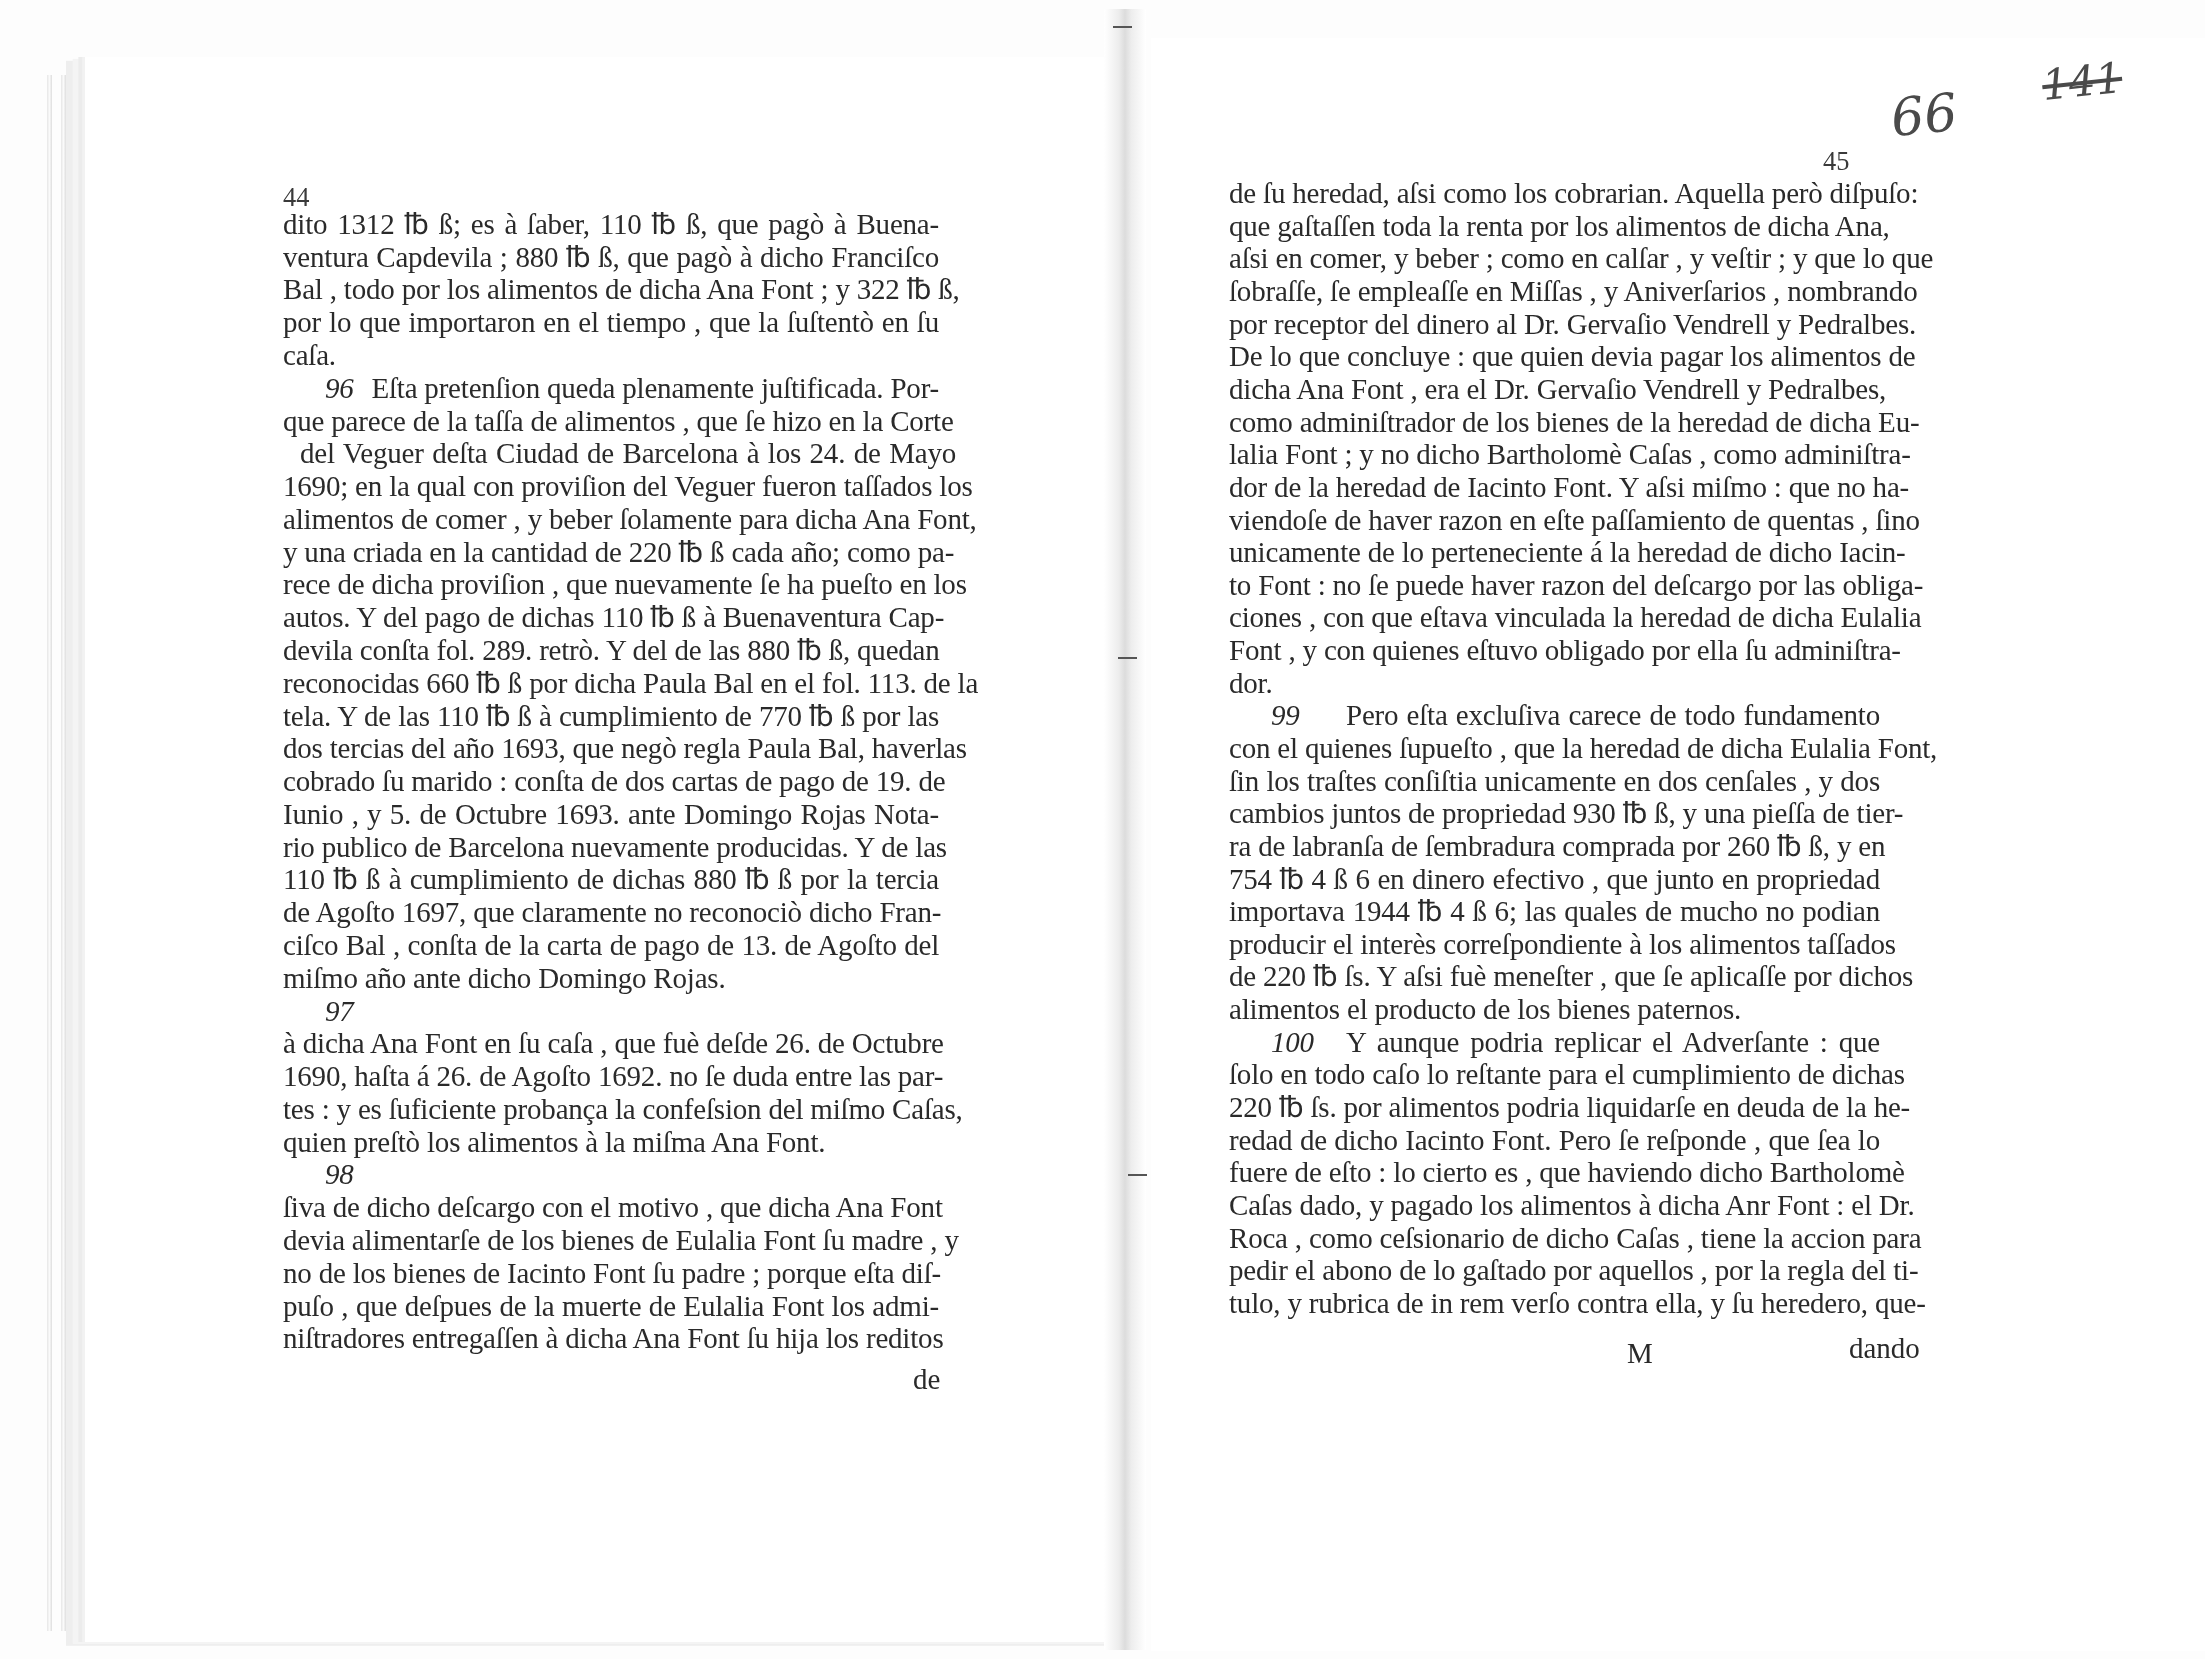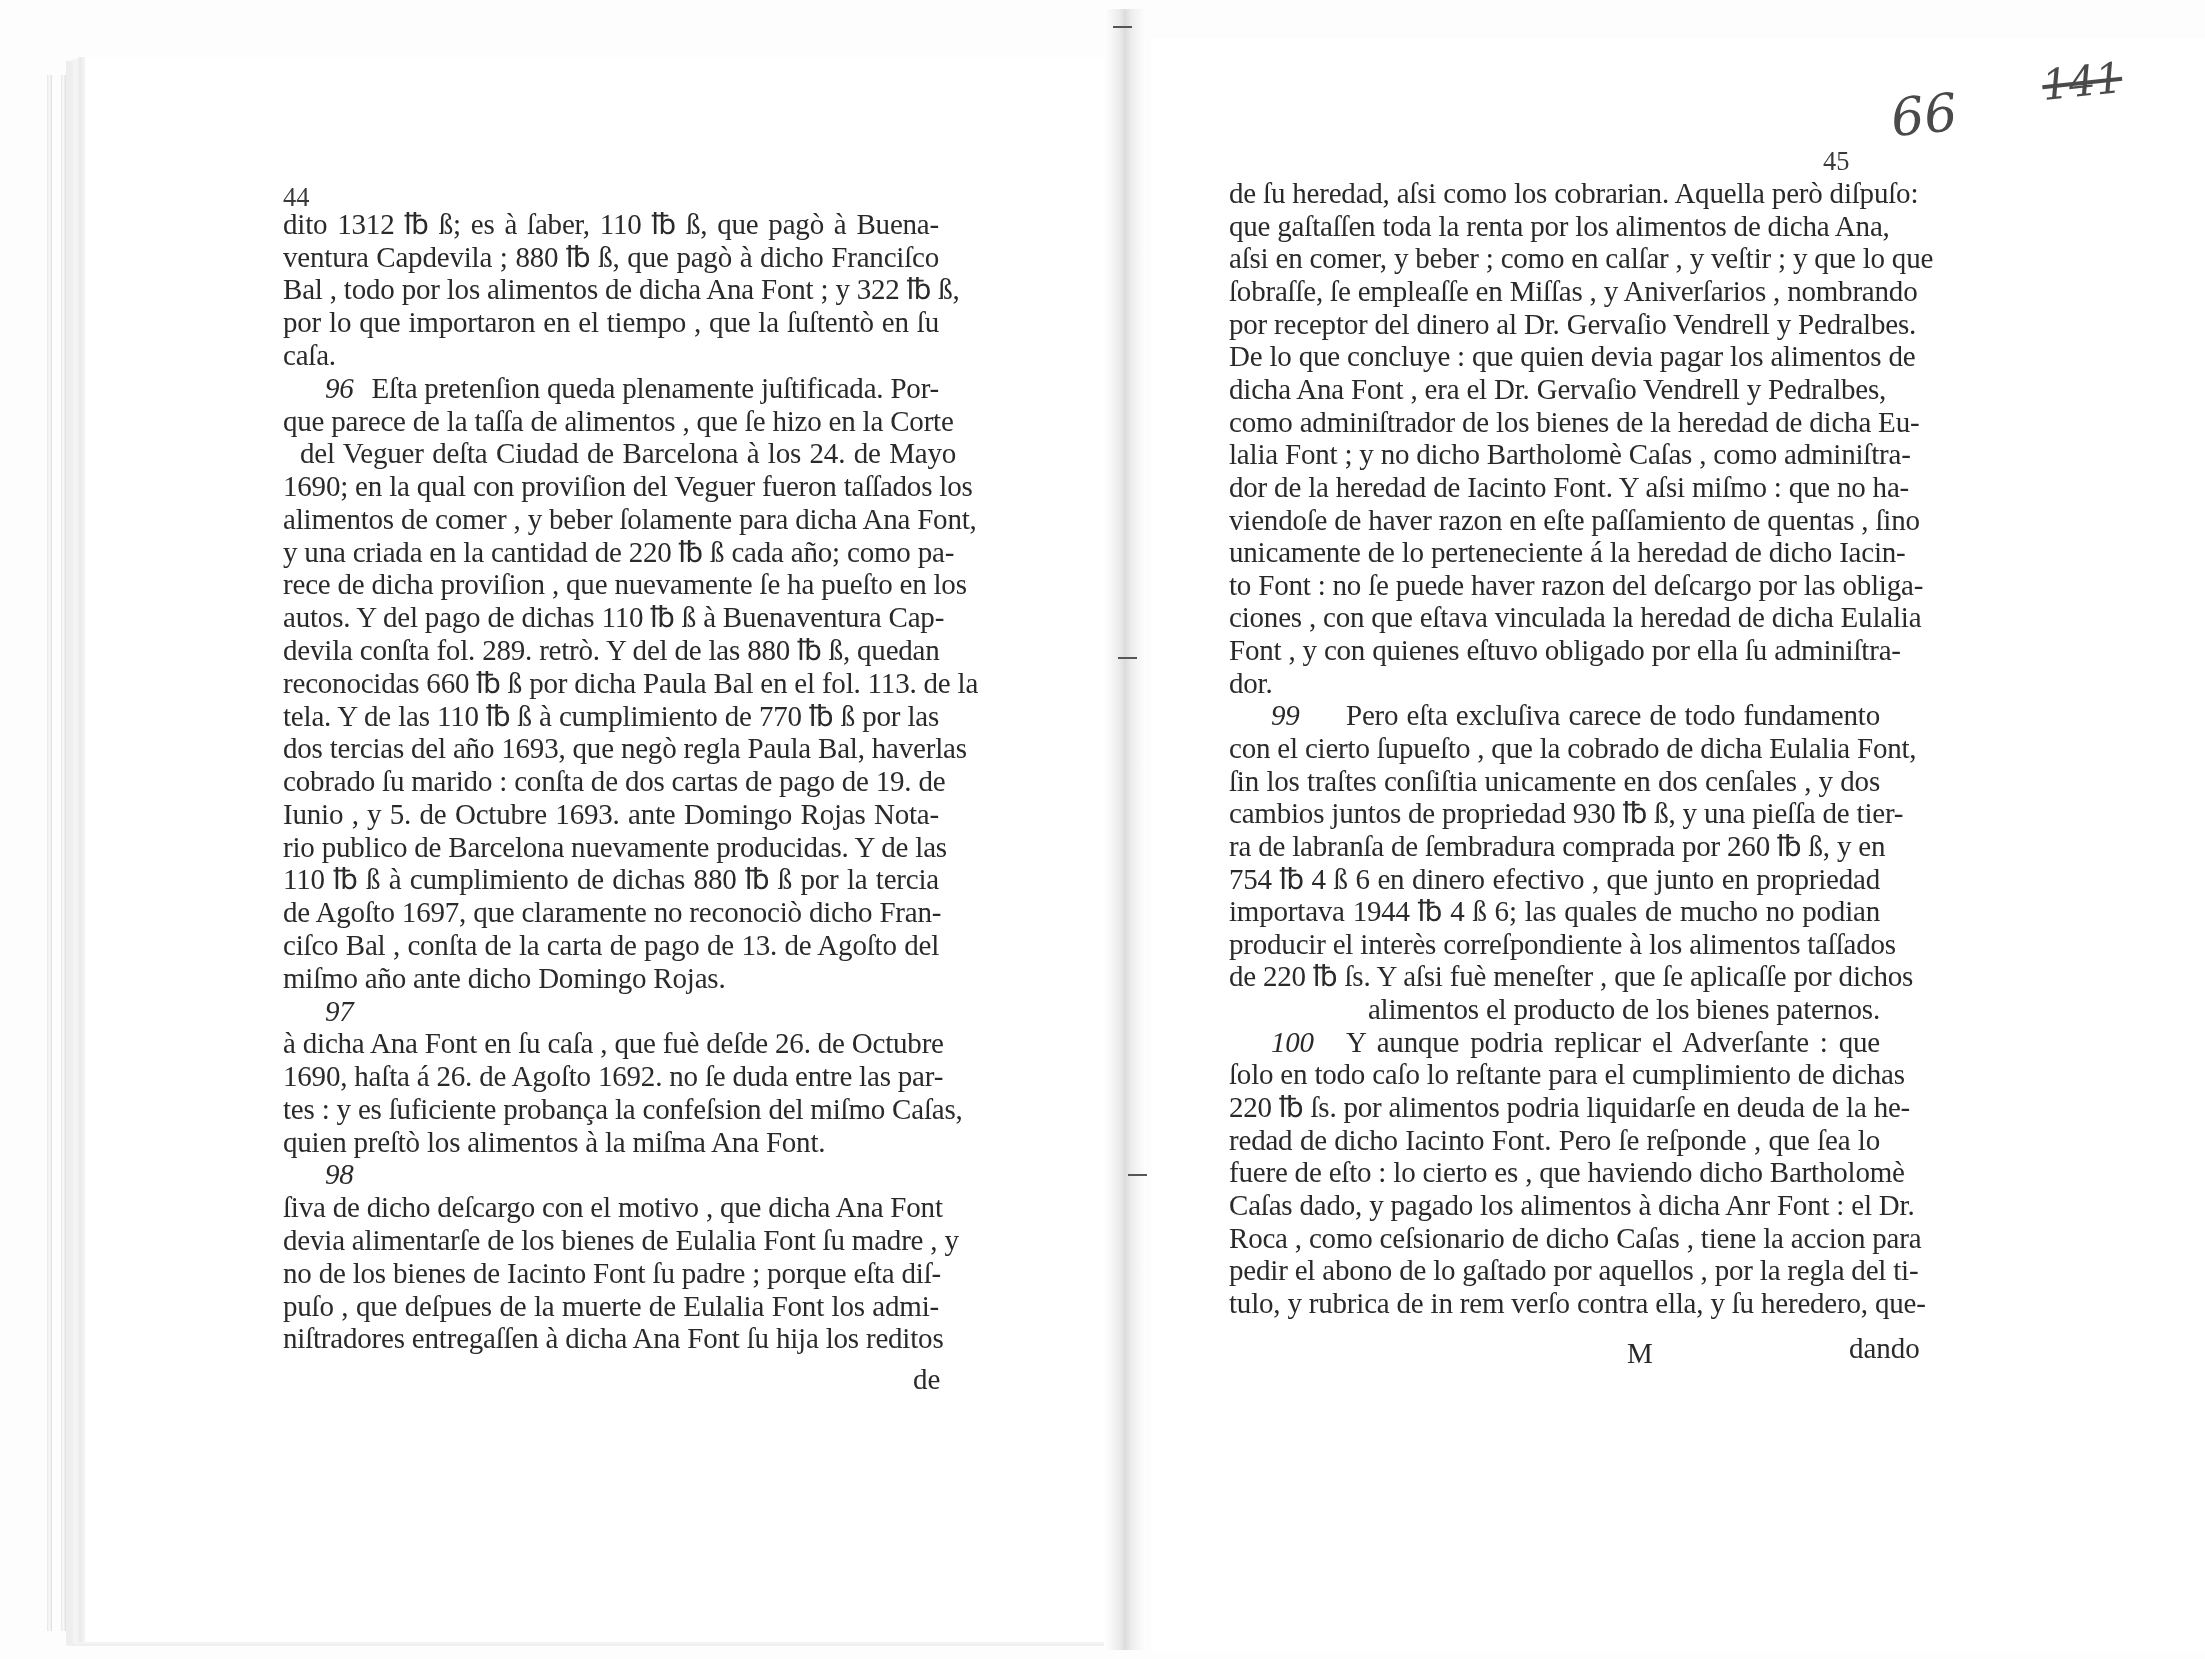--- a/index.html
+++ b/index.html
@@ -109,29 +109,29 @@
       <div class="line justify" style="top: 506px;"><span>viendoſe de haver razon en eſte paſſamiento de quentas , ſino</span></div>
       <div class="line justify" style="top: 538px;"><span>unicamente de lo perteneciente á la heredad de dicho Iacin-</span></div>
       <div class="line justify" style="top: 571px;"><span>to Font : no ſe puede haver razon del deſcargo por las obliga-</span></div>
       <div class="line justify" style="top: 603px;"><span>ciones , con que eſtava vinculada la heredad de dicha Eulalia</span></div>
       <div class="line justify" style="top: 636px;"><span>Font , y con quienes eſtuvo obligado por ella ſu adminiſtra-</span></div>
       <div class="line" style="top: 669px;"><span>dor.</span></div>
       <div class="line justify" style="top: 701px; display: flex;">
         <span class="num">99</span>
         <span style="flex: 1 1 0%; text-align: justify; text-align-last: justify;">Pero eſta excluſiva carece de todo fundamento</span>
       </div>
-      <div class="line justify" style="top: 734px;"><span>con el cierto ſupueſto , que la cobrado de dicha Eulalia Font,</span></div>
+      <div class="line justify" style="top: 734px;"><span>con el quienes ſupueſto , que la heredad de dicha Eulalia Font,</span></div>
       <div class="line justify" style="top: 767px;"><span>ſin los traſtes conſiſtia unicamente en dos cenſales , y dos</span></div>
       <div class="line justify" style="top: 799px;"><span>cambios juntos de propriedad 930 ℔ ß, y una pieſſa de tier-</span></div>
       <div class="line justify" style="top: 832px;"><span>ra de labranſa de ſembradura comprada por 260 ℔ ß, y en</span></div>
       <div class="line justify" style="top: 865px;"><span>754 ℔ 4 ß 6 en dinero efectivo , que junto en propriedad</span></div>
       <div class="line justify" style="top: 897px;"><span>importava 1944 ℔ 4 ß 6; las quales de mucho no podian</span></div>
       <div class="line justify" style="top: 930px;"><span>producir el interès correſpondiente à los alimentos taſſados</span></div>
       <div class="line justify" style="top: 962px;"><span>de 220 ℔ ſs. Y aſsi fuè meneſter , que ſe aplicaſſe por dichos</span></div>
-      <div class="line" style="top: 995px; text-align: right;"><span>alimentos el producto de los bienes paternos.</span></div>
+      <div class="line" style="top: 995px;"><span>alimentos el producto de los bienes paternos.</span></div>
       <div class="line justify" style="top: 1028px; display: flex;">
         <span class="num">100</span>
         <span style="flex: 1 1 0%; text-align: justify; text-align-last: justify;">Y aunque podria replicar el Adverſante : que</span>
       </div>
       <div class="line justify" style="top: 1060px;"><span>ſolo en todo caſo lo reſtante para el cumplimiento de dichas</span></div>
       <div class="line justify" style="top: 1093px;"><span>220 ℔ ſs. por alimentos podria liquidarſe en deuda de la he-</span></div>
       <div class="line justify" style="top: 1126px;"><span>redad de dicho Iacinto Font. Pero ſe reſponde , que ſea lo</span></div>
       <div class="line justify" style="top: 1158px;"><span>fuere de eſto : lo cierto es , que haviendo dicho Bartholomè</span></div>
       <div class="line justify" style="top: 1191px;"><span>Caſas dado, y pagado los alimentos à dicha Anr Font : el Dr.</span></div>
       <div class="line justify" style="top: 1224px;"><span>Roca , como ceſsionario de dicho Caſas , tiene la accion para</span></div>

